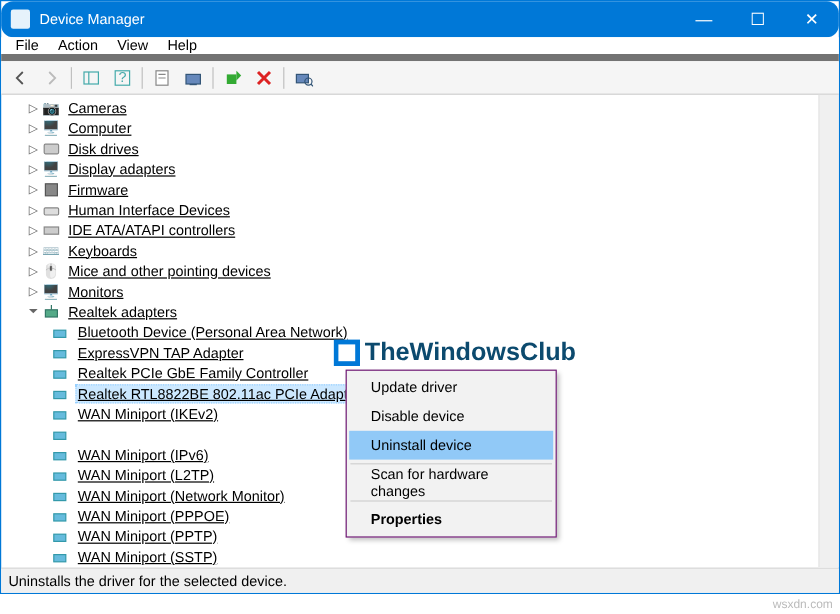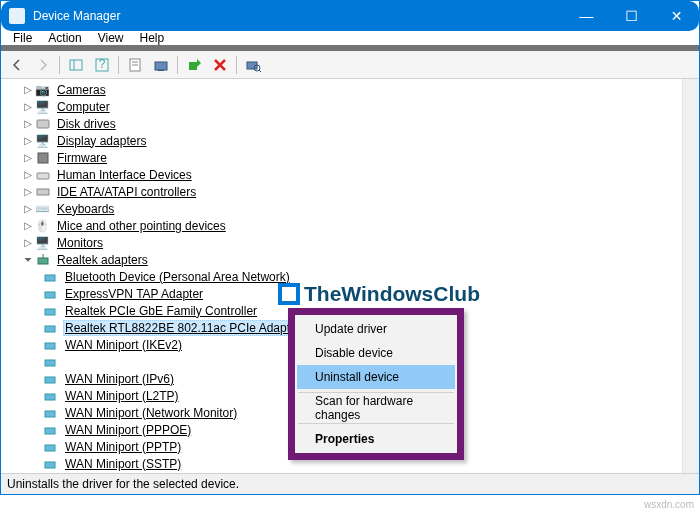--- a/index.html
+++ b/index.html
@@ -20,21 +20,21 @@
 .tree { flex: 1; overflow: auto; padding: 2px 0 40px 4px; position: relative; }
 .scrollbar { width: 17px; background: #f0f0f0; border-left: 1px solid #e5e5e5; }
 .statusbar { height: 20px; padding: 2px 6px; background: #f0f0f0; font-size: 11px; display: flex; align-items: center; }
 .node { display: flex; align-items: center; height: 17px; padding-left: 0; white-space: nowrap; cursor: default; }
 .node.lvl1 { padding-left: 16px; }
 .node.lvl2 { padding-left: 38px; text-align: center; }
 .expander { width: 14px; height: 14px; display: flex; align-items: center; justify-content: center; color: #666; font-size: 10px; font-family: Arial; }
 .devicon { width: 16px; height: 16px; margin-right: 4px; display: inline-flex; align-items: center; justify-content: center; }
 .label { padding: 1px 2px; text-decoration: underline; }
 .label.selected { background: #cce8ff; border: 1px dotted #99d1ff; padding: 0 1px; }
-.contextmenu { position: absolute; left: 288px; top: 308px; width: 176px; background: #f2f2f2; border: 7px solid #701a75; box-shadow: 3px 3px 4px rgba(0,0,0,0.25); padding: 2px; z-index: 10; }
+.contextmenu { position: absolute; left: 288px; top: 308px; width: 176px; background: #f2f2f2; border: 1px solid #701a75; box-shadow: 3px 3px 4px rgba(0,0,0,0.25); padding: 2px; z-index: 10; }
 .ctx-item { height: 24px; display: flex; align-items: center; padding: 0 18px; cursor: default; }
 .ctx-item.highlighted { background: #91c9f7; }
 .ctx-item.bold { font-weight: bold; }
 .ctx-sep { height: 1px; background: #d0d0d0; margin: 3px 1px; }
 .watermark { position: absolute; left: 278px; top: 282px; display: flex; align-items: center; z-index: 5; }
 .wm-icon { width: 22px; height: 22px; background: #0078d7; margin-right: 4px; display: flex; align-items: center; justify-content: center; }
 .wm-icon::after { content: ""; width: 14px; height: 14px; background: #fff; }
 .wm-text { font-size: 21px; font-weight: 700; color: #0c4a6e; }
 .footer { position: absolute; bottom: 2px; right: 6px; font-size: 10px; color: #bbb; font-family: Arial; }
 svg.ic { width: 16px; height: 16px; }

